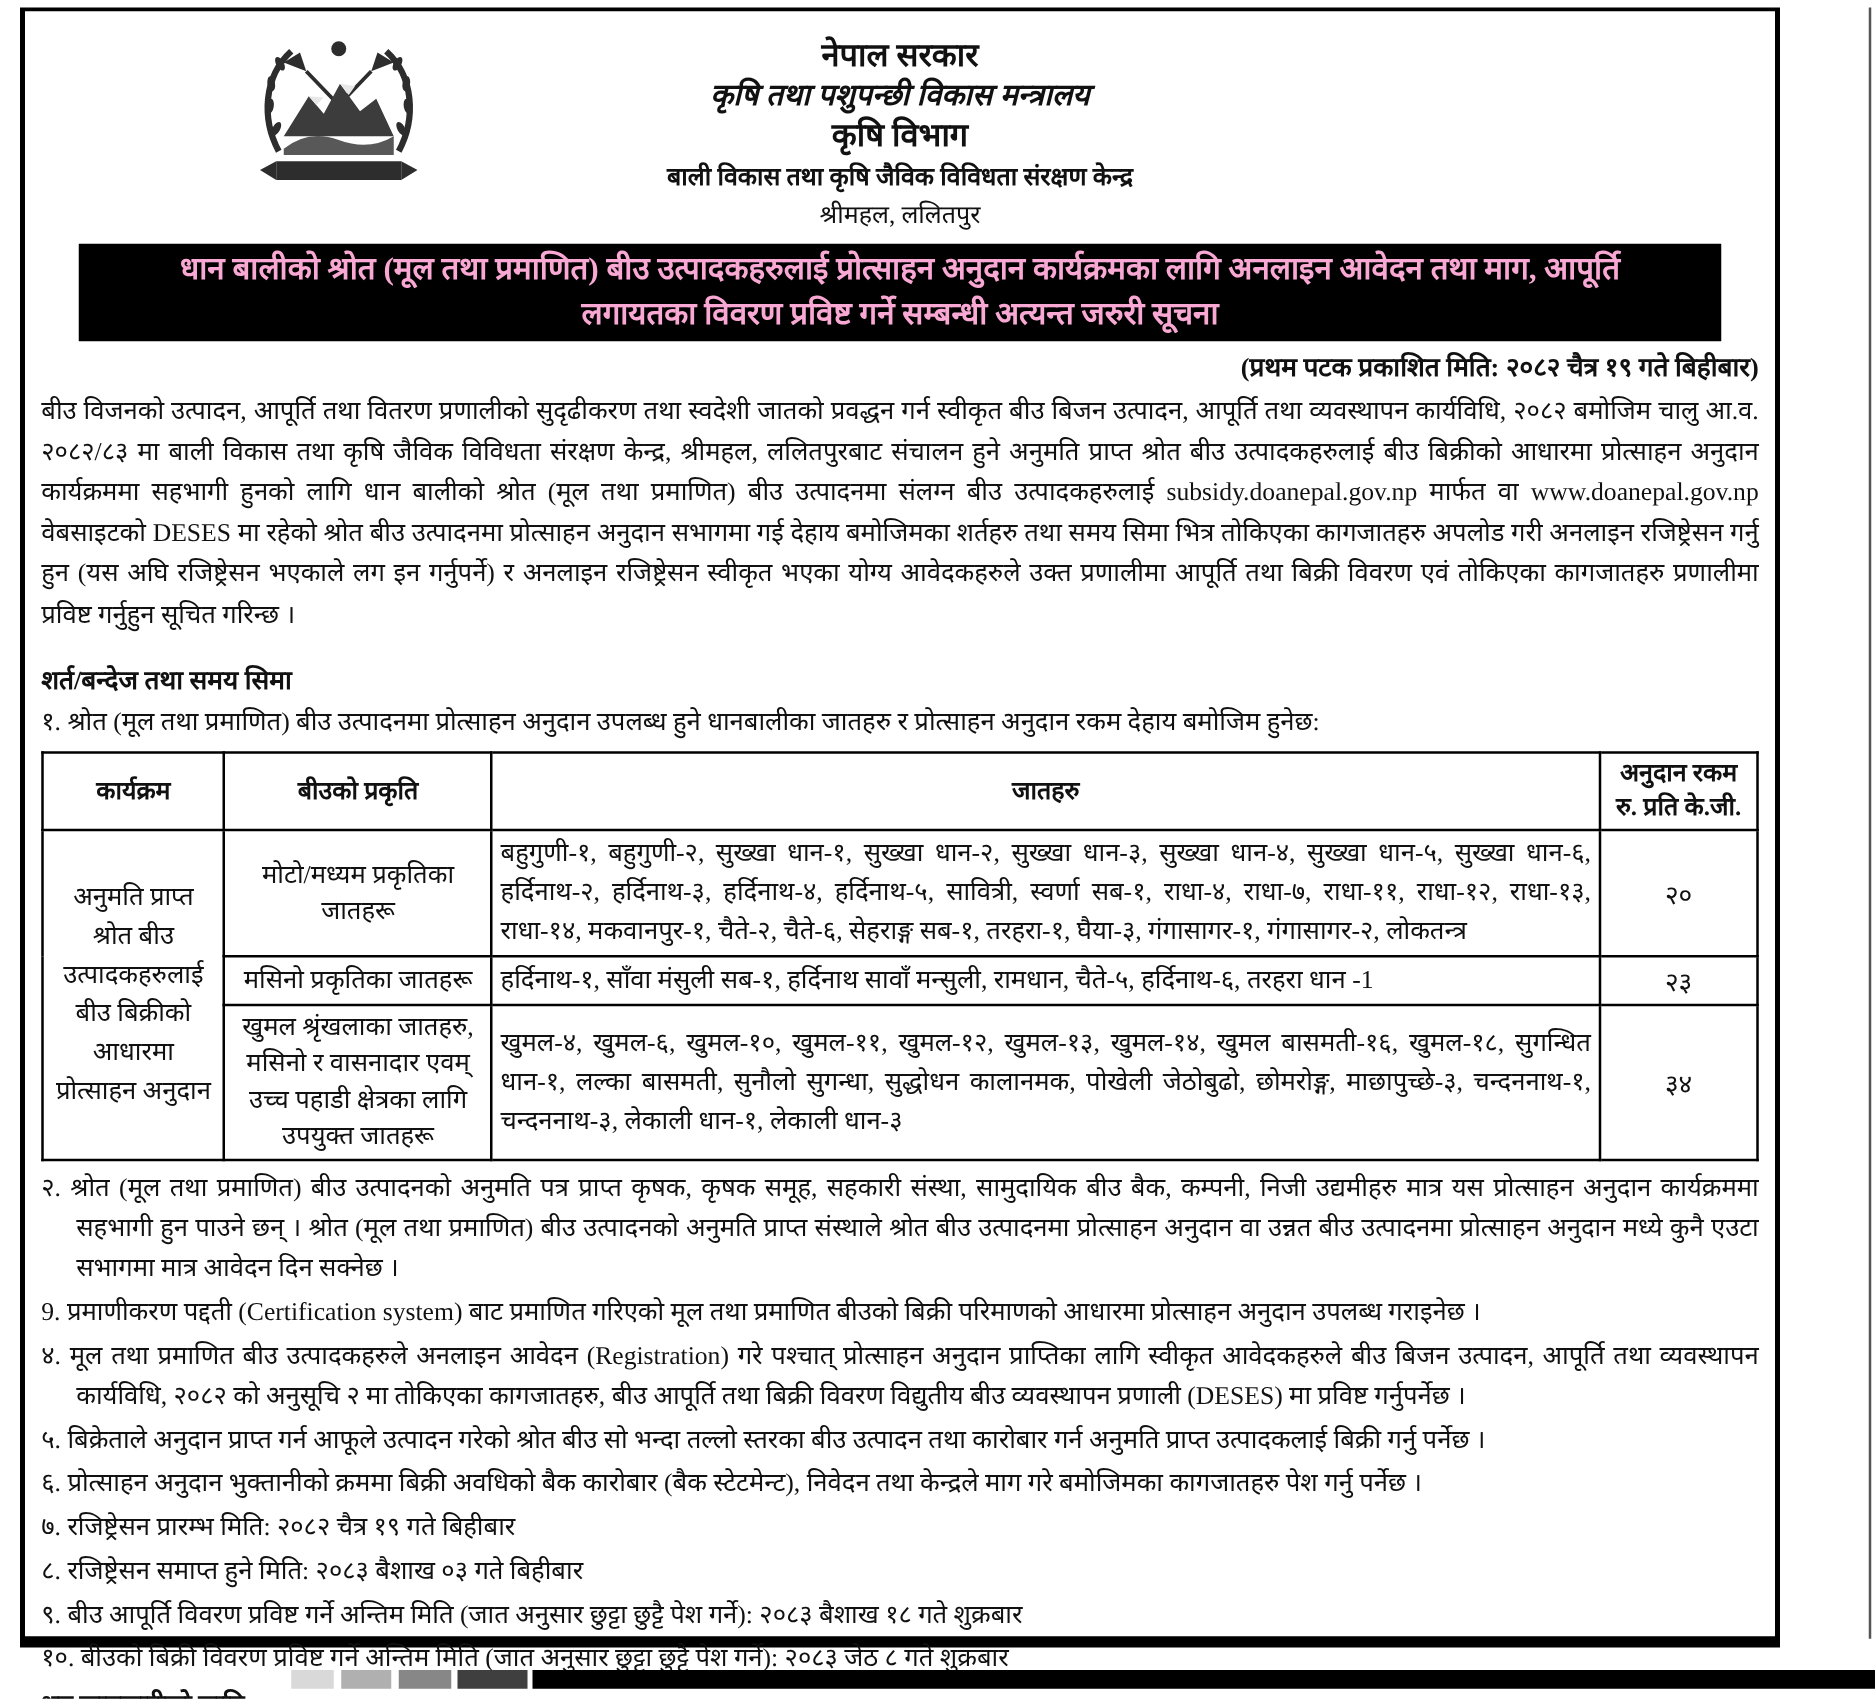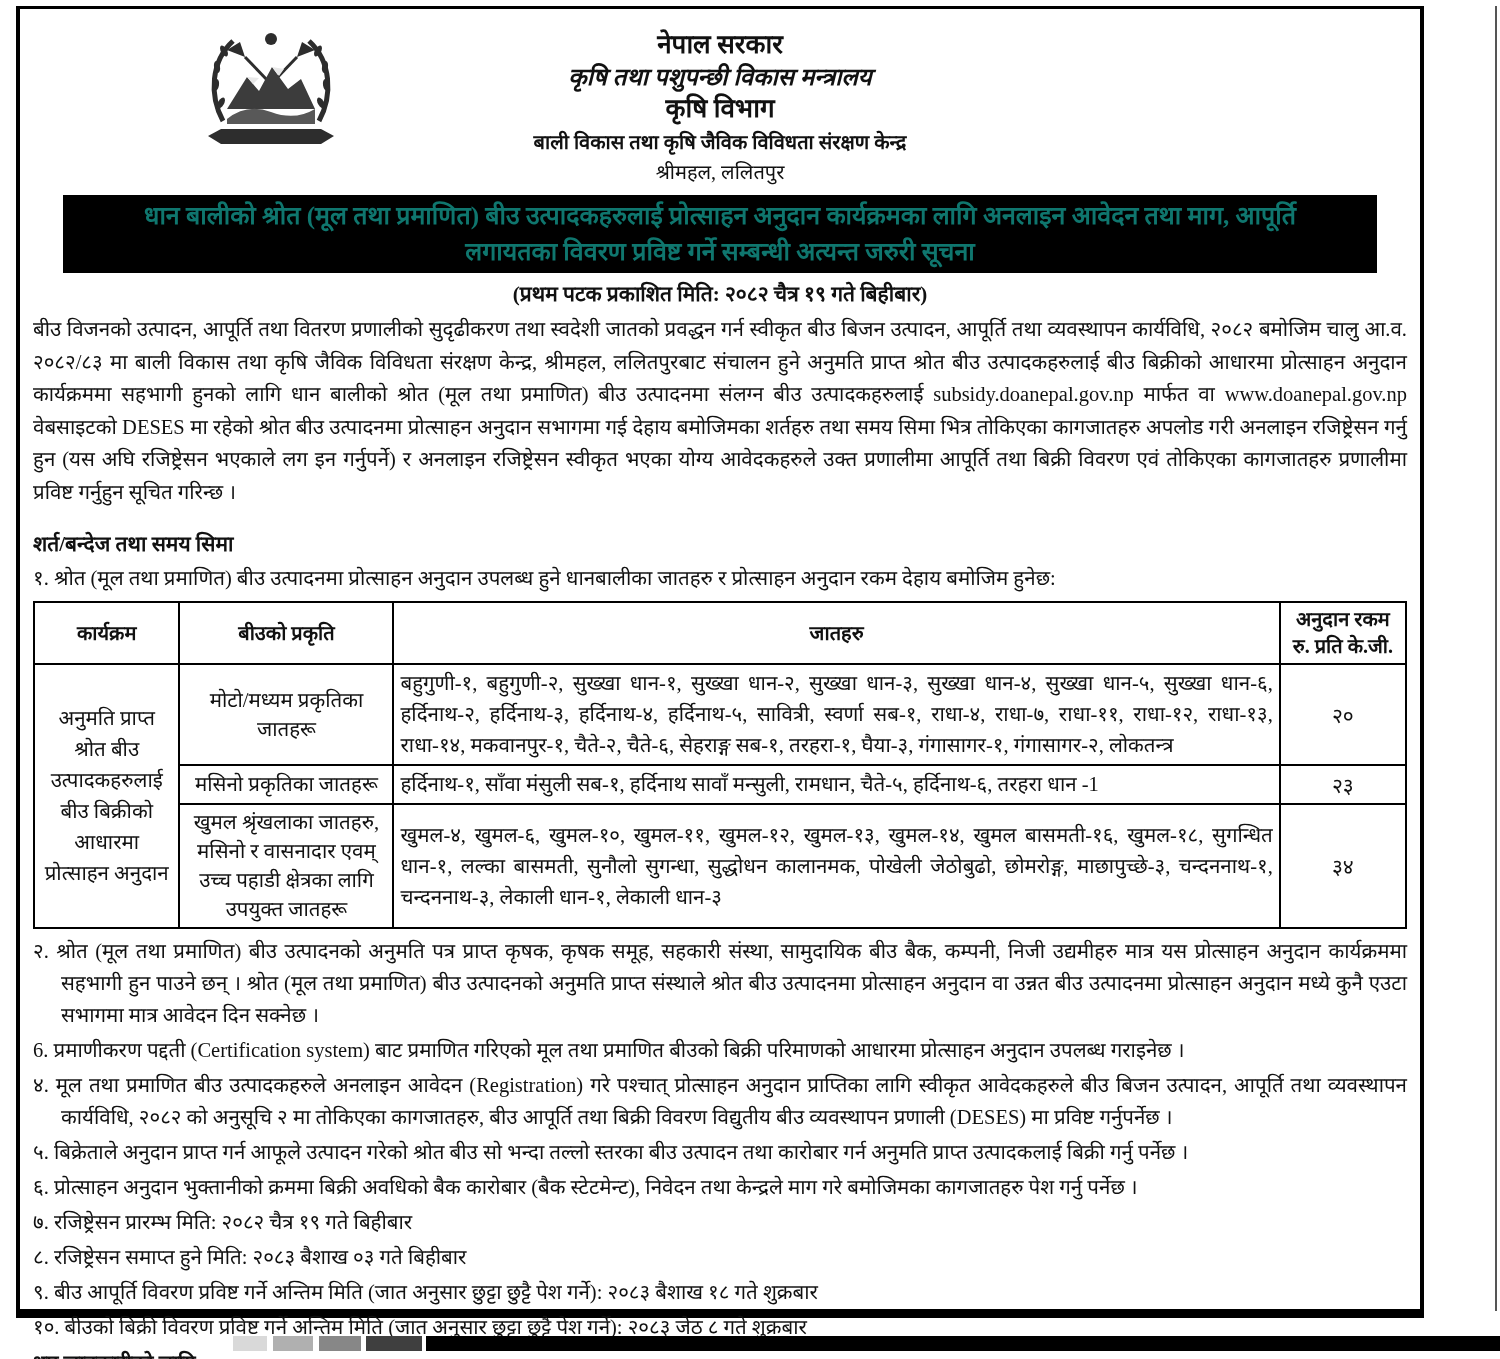--- a/index.html
+++ b/index.html
@@ -19,24 +19,24 @@
   
   .letterhead{position:relative;text-align:center;padding-top:20px;height:158px;}
   .emblem{position:absolute;left:168px;top:14px;width:140px;height:140px;}
   .lh1{font-size:26px;font-weight:bold;line-height:32px;}
   .lh2{font-size:24px;font-weight:bold;line-height:32px;font-style:italic;}
   .lh3{font-size:26px;font-weight:bold;line-height:32px;}
   .lh4{font-size:20px;font-weight:bold;line-height:34px;}
   .lh5{font-size:20px;line-height:26px;}
   
   .title-band{
-    margin:8px 30px 0 30px;background:#000;color:#0f766e;text-align:center;
+    margin:8px 30px 0 30px;background:#000;color:#f9a8d4;text-align:center;
     font-weight:bold;font-size:25px;line-height:36px;padding:3px 10px;
   }
-  .pub-date{text-align:center;font-weight:bold;font-size:21px;line-height:30px;margin-top:6px;}
+  .pub-date{text-align:right;font-weight:bold;font-size:21px;line-height:30px;margin-top:6px;}
   
   .intro{font-size:20.5px;line-height:32.5px;text-align:justify;margin:4px 0 21px 0;}
   .sec-head{font-size:21px;font-weight:bold;line-height:30px;margin-top:2px;}
   .item{font-size:20.5px;line-height:32px;text-align:justify;padding-left:28px;text-indent:-28px;margin:3px 0;}
   
   table.subsidy{border-collapse:collapse;width:100%;margin:7px 0 6px 0;table-layout:fixed;}
   table.subsidy th,table.subsidy td{border:2px solid #000;padding:3px 6px;vertical-align:middle;}
   table.subsidy th{font-size:20px;font-weight:bold;text-align:center;line-height:27px;}
   .col-prog{width:10.6%;} .col-nat{width:15.6%;} .col-var{width:64.6%;} .col-amt{width:9.2%;}
   td.program{font-size:20.5px;text-align:center;line-height:31px;}
@@ -138,21 +138,21 @@
       </tr>
       <tr>
         <td class="nature">खुमल श्रृंखलाका जातहरु, मसिनो र वासनादार एवम् उच्च पहाडी क्षेत्रका लागि उपयुक्त जातहरू</td>
         <td class="vars">खुमल-४, खुमल-६, खुमल-१०, खुमल-११, खुमल-१२, खुमल-१३, खुमल-१४, खुमल बासमती-१६, खुमल-१८, सुगन्धित धान-१, लल्का बासमती, सुनौलो सुगन्धा,  सुद्धोधन कालानमक, पोखेली जेठोबुढो, छोमरोङ्ग, माछापुच्छे-३, चन्दननाथ-१, चन्दननाथ-३, लेकाली धान-१, लेकाली धान-३</td>
         <td class="amt">३४</td>
       </tr>
     </tbody>
   </table>
 
   <div class="item">२. श्रोत (मूल तथा प्रमाणित) बीउ उत्पादनको अनुमति पत्र प्राप्त कृषक, कृषक समूह, सहकारी संस्था, सामुदायिक बीउ बैक, कम्पनी,  निजी उद्यमीहरु मात्र यस प्रोत्साहन अनुदान कार्यक्रममा सहभागी हुन पाउने छन् । श्रोत (मूल तथा प्रमाणित) बीउ उत्पादनको अनुमति प्राप्त संस्थाले श्रोत बीउ उत्पादनमा प्रोत्साहन अनुदान वा उन्नत बीउ उत्पादनमा प्रोत्साहन अनुदान मध्ये कुनै एउटा सभागमा मात्र आवेदन दिन सक्नेछ ।</div>
-  <div class="item">6. प्रमाणीकरण पद्दती (Certification system) बाट प्रमाणित गरिएको मूल तथा प्रमाणित बीउको बिक्री परिमाणको आधारमा प्रोत्साहन अनुदान उपलब्ध गराइनेछ ।</div>
+  <div class="item">9. प्रमाणीकरण पद्दती (Certification system) बाट प्रमाणित गरिएको मूल तथा प्रमाणित बीउको बिक्री परिमाणको आधारमा प्रोत्साहन अनुदान उपलब्ध गराइनेछ ।</div>
   <div class="item">४. मूल तथा प्रमाणित बीउ उत्पादकहरुले अनलाइन आवेदन (Registration) गरे पश्चात् प्रोत्साहन अनुदान प्राप्तिका लागि स्वीकृत आवेदकहरुले बीउ बिजन उत्पादन, आपूर्ति तथा व्यवस्थापन कार्यविधि, २०८२ को अनुसूचि २ मा तोकिएका कागजातहरु, बीउ आपूर्ति तथा बिक्री  विवरण विद्युतीय बीउ व्यवस्थापन प्रणाली  (DESES) मा प्रविष्ट गर्नुपर्नेछ ।</div>
   <div class="item">५. बिक्रेताले अनुदान प्राप्त गर्न आफूले उत्पादन गरेको श्रोत बीउ सो भन्दा तल्लो स्तरका बीउ उत्पादन तथा कारोबार गर्न अनुमति प्राप्त उत्पादकलाई बिक्री गर्नु पर्नेछ ।</div>
   <div class="item">६. प्रोत्साहन अनुदान भुक्तानीको क्रममा बिक्री अवधिको बैक कारोबार (बैक स्टेटमेन्ट), निवेदन तथा केन्द्रले माग गरे बमोजिमका कागजातहरु पेश गर्नु पर्नेछ ।</div>
   <div class="item">७. रजिष्ट्रेसन प्रारम्भ मिति: २०८२ चैत्र १९ गते बिहीबार</div>
   <div class="item">८. रजिष्ट्रेसन समाप्त हुने मिति:  २०८३ बैशाख ०३ गते बिहीबार</div>
   <div class="item">९. बीउ आपूर्ति विवरण प्रविष्ट गर्ने अन्तिम मिति (जात अनुसार छुट्टा छुट्टै पेश गर्ने): २०८३ बैशाख १८ गते शुक्रबार</div>
   <div class="item">१०. बीउको बिक्री विवरण प्रविष्ट गर्ने अन्तिम मिति (जात अनुसार छुट्टा छुट्टै पेश गर्ने): २०८३ जेठ ८ गते शुक्रबार</div>
 
   <div class="foot-head">थप जानकारीको लागि</div>
   <div class="foot-line">बाली विकास तथा कृषि जैविक विविधता संरक्षण केन्द्र, श्रीमहल, ललितपुर, फोन: ०१-५४२११५१, ९८६८९४१४६७, ९८५१२०९२६६, ९८४१०८१०३० वेबसाइट: www.doacrop.gov.np</div>

